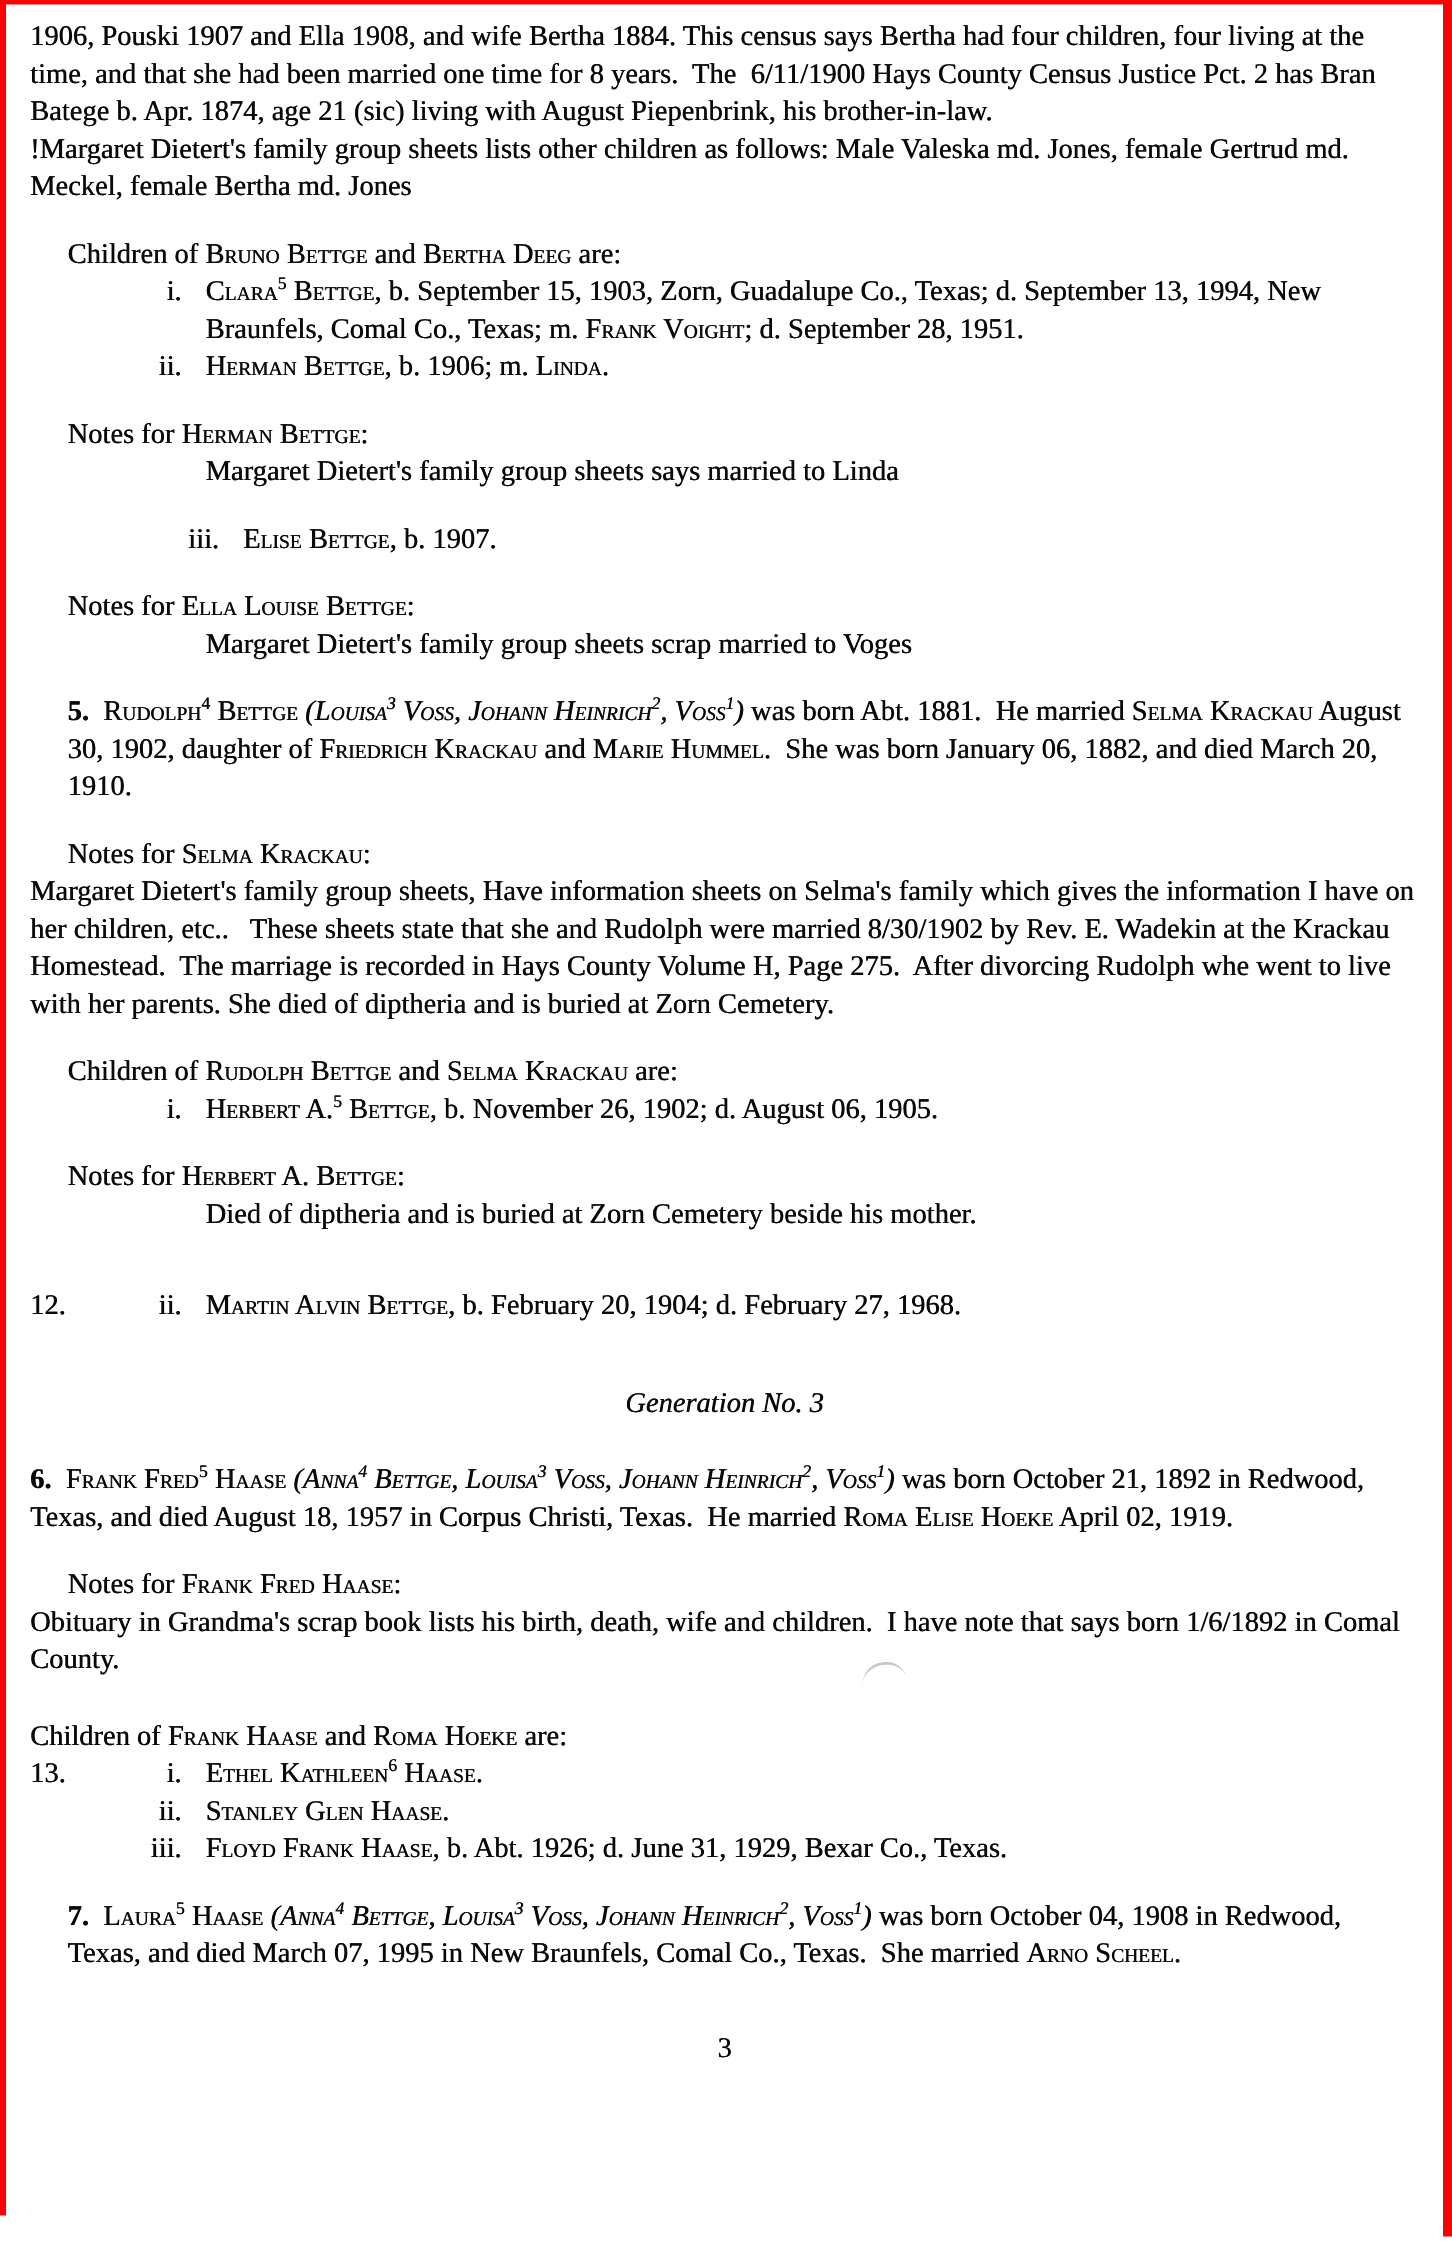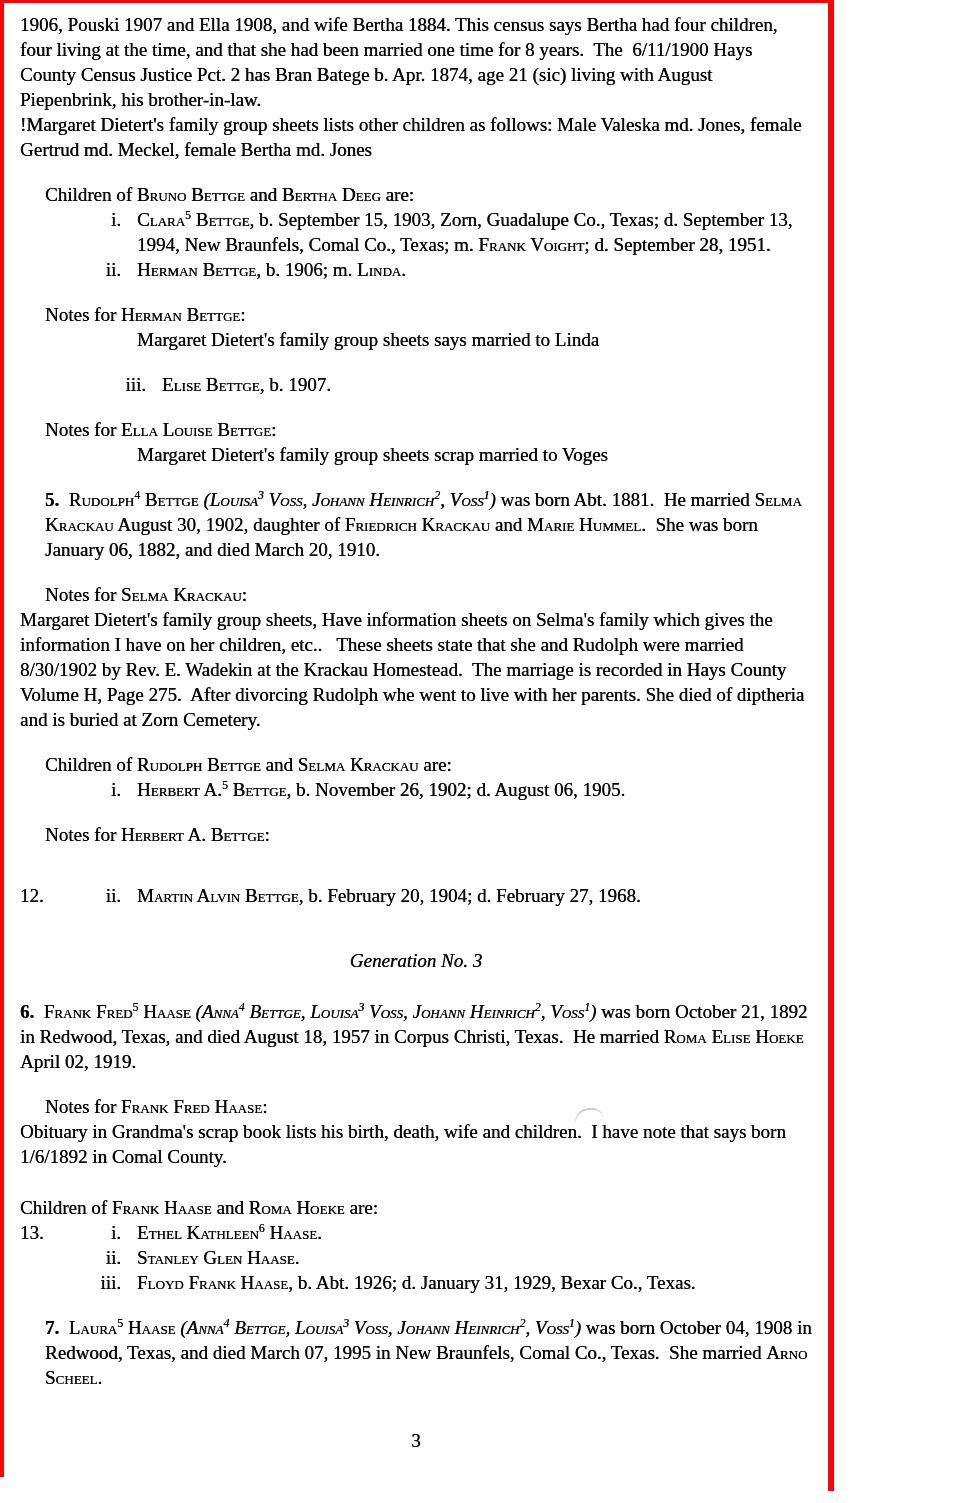--- a/index.html
+++ b/index.html
@@ -1,18 +1,18 @@
 <!DOCTYPE html>
 <html><head>
 <meta charset="utf-8">
 <style>
   html,body{margin:0;padding:0;background:#fff;}
   .page{
     position:relative;
-    width:834px;height:1503px;
+    width:968px;height:1503px;
     background:#fff;
     font-family:"Liberation Serif","DejaVu Serif",serif;
     font-size:19px;line-height:25px;color:#0a0a0a;
     overflow:hidden;
   }
   .stripe{position:absolute;background:#f70404;}
   .stripe.top{left:0;top:0;width:968px;height:3px;}
   .stripe.left{left:0;top:0;width:4px;height:1477px;}
   .stripe.right{right:0;top:0;width:6px;height:1491px;}
   .doc{
@@ -63,27 +63,28 @@
       <div class="p ind s0"><span>Margaret Dietert's family group sheets says married to Linda</span></div>
       <div class="child s1"><span class="num"></span><span class="rom">iii.</span><span class="ct"><span class="sc">Elise Bettge</span><span>, b. 1907.</span></span></div>
       <div class="p ind s1"><span>Notes for </span><span class="sc">Ella Louise Bettge</span><span>:</span></div>
       <div class="p ind s0"><span>Margaret Dietert's family group sheets scrap married to Voges</span></div>
       <div class="p s1"><span class="b">5.</span><span>  </span><span class="sc">Rudolph</span><span class="sup">4</span><span> </span><span class="sc">Bettge</span><span> </span><span class="it sc">(Louisa</span><span class="it sup">3</span><span class="it sc"> Voss, Johann Heinrich</span><span class="it sup">2</span><span class="it sc">, Voss</span><span class="it sup">1</span><span class="it">)</span><span> was born Abt. 1881.  He married </span><span class="sc">Selma Krackau</span><span> August 30, 1902, daughter of </span><span class="sc">Friedrich Krackau</span><span> and </span><span class="sc">Marie Hummel</span><span>.  She was born January 06, 1882, and died March 20, 1910.</span></div>
       <div class="p s1"><span>Notes for </span><span class="sc">Selma Krackau</span><span>:</span></div>
       <div class="p s0"><span>Margaret Dietert's family group sheets, Have information sheets on Selma's family which gives the information I have on her children, etc..   These sheets state that she and Rudolph were married 8/30/1902 by Rev. E. Wadekin at the Krackau Homestead.  The marriage is recorded in Hays County Volume H, Page 275.  After divorcing Rudolph whe went to live with her parents. She died of diptheria and is buried at Zorn Cemetery.</span></div>
       <div class="p s1"><span>Children of </span><span class="sc">Rudolph Bettge</span><span> and </span><span class="sc">Selma Krackau</span><span> are:</span></div>
       <div class="child s0"><span class="num"></span><span class="rom">i.</span><span class="ct"><span class="sc">Herbert A.</span><span class="sup">5</span><span> </span><span class="sc">Bettge</span><span>, b. November 26, 1902; d. August 06, 1905.</span></span></div>
       <div class="p ind s1"><span>Notes for </span><span class="sc">Herbert A. Bettge</span><span>:</span></div>
+      <div class="p ind s0"><span>Died of diptheria and is buried at Zorn Cemetery beside his mother.</span></div>
       <div class="child s3"><span class="num">12.</span><span class="rom">ii.</span><span class="ct"><span class="sc">Martin Alvin Bettge</span><span>, b. February 20, 1904; d. February 27, 1968.</span></span></div>
       <div class="p center s4"><span class="it">Generation No. 3</span></div>
       <div class="p s2"><span class="b">6.</span><span>  </span><span class="sc">Frank Fred</span><span class="sup">5</span><span> </span><span class="sc">Haase</span><span> </span><span class="it sc">(Anna</span><span class="it sup">4</span><span class="it sc"> Bettge, Louisa</span><span class="it sup">3</span><span class="it sc"> Voss, Johann Heinrich</span><span class="it sup">2</span><span class="it sc">, Voss</span><span class="it sup">1</span><span class="it">)</span><span> was born October 21, 1892 in Redwood, Texas, and died August 18, 1957 in Corpus Christi, Texas.  He married </span><span class="sc">Roma Elise Hoeke</span><span> April 02, 1919.</span></div>
       <div class="p s1"><span>Notes for </span><span class="sc">Frank Fred Haase</span><span>:</span></div>
       <div class="p s0"><span>Obituary in Grandma's scrap book lists his birth, death, wife and children.  I have note that says born 1/6/1892 in Comal County.</span></div>
       <div class="p s2"><span>Children of </span><span class="sc">Frank Haase</span><span> and </span><span class="sc">Roma Hoeke</span><span> are:</span></div>
       <div class="child s0"><span class="num">13.</span><span class="rom">i.</span><span class="ct"><span class="sc">Ethel Kathleen</span><span class="sup">6</span><span> </span><span class="sc">Haase</span><span>.</span></span></div>
       <div class="child s0"><span class="num"></span><span class="rom">ii.</span><span class="ct"><span class="sc">Stanley Glen Haase</span><span>.</span></span></div>
-      <div class="child s0"><span class="num"></span><span class="rom">iii.</span><span class="ct"><span class="sc">Floyd Frank Haase</span><span>, b. Abt. 1926; d. January 31, 1929, Bexar Co., Texas.</span></span></div>
+      <div class="child s0"><span class="num"></span><span class="rom">iii.</span><span class="ct"><span class="sc">Floyd Frank Haase</span><span>, b. Abt. 1926; d. June 31, 1929, Bexar Co., Texas.</span></span></div>
       <div class="p s1"><span class="b">7.</span><span>  </span><span class="sc">Laura</span><span class="sup">5</span><span> </span><span class="sc">Haase</span><span> </span><span class="it sc">(Anna</span><span class="it sup">4</span><span class="it sc"> Bettge, Louisa</span><span class="it sup">3</span><span class="it sc"> Voss, Johann Heinrich</span><span class="it sup">2</span><span class="it sc">, Voss</span><span class="it sup">1</span><span class="it">)</span><span> was born October 04, 1908 in Redwood, Texas, and died March 07, 1995 in New Braunfels, Comal Co., Texas.  She married </span><span class="sc">Arno Scheel</span><span>.</span></div>
       <div class="pagenum">3</div>
   </div>
 
   <div class="artifact"></div>
 </div>
 
 </body></html>

